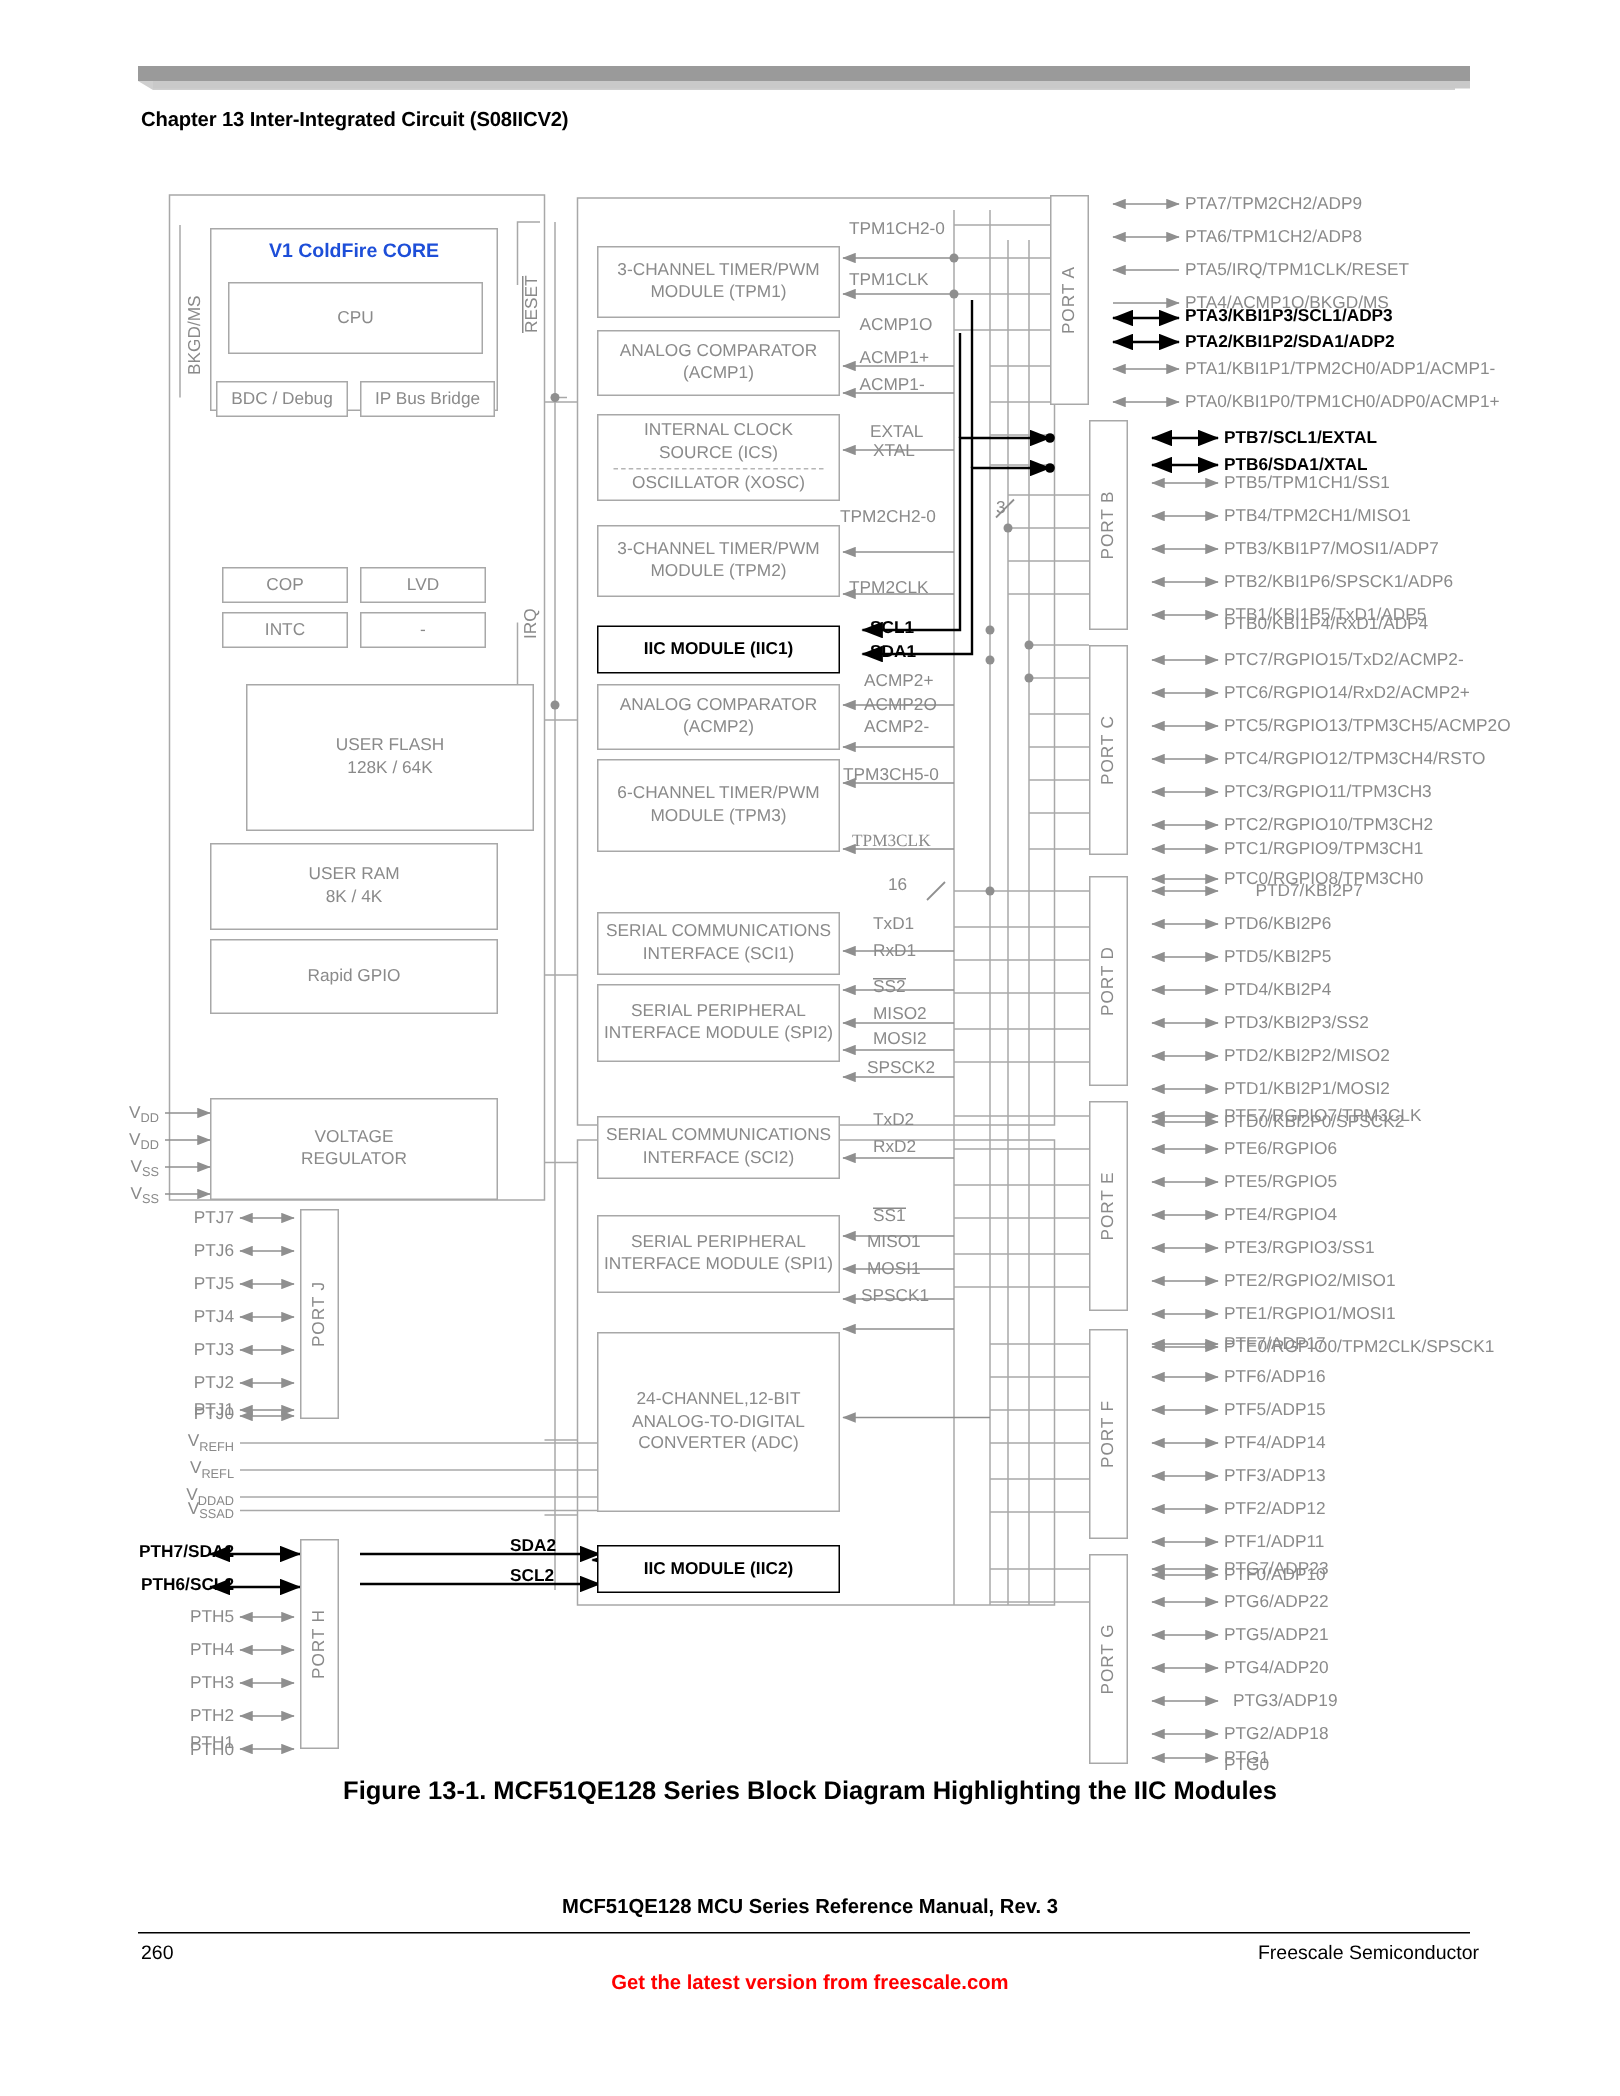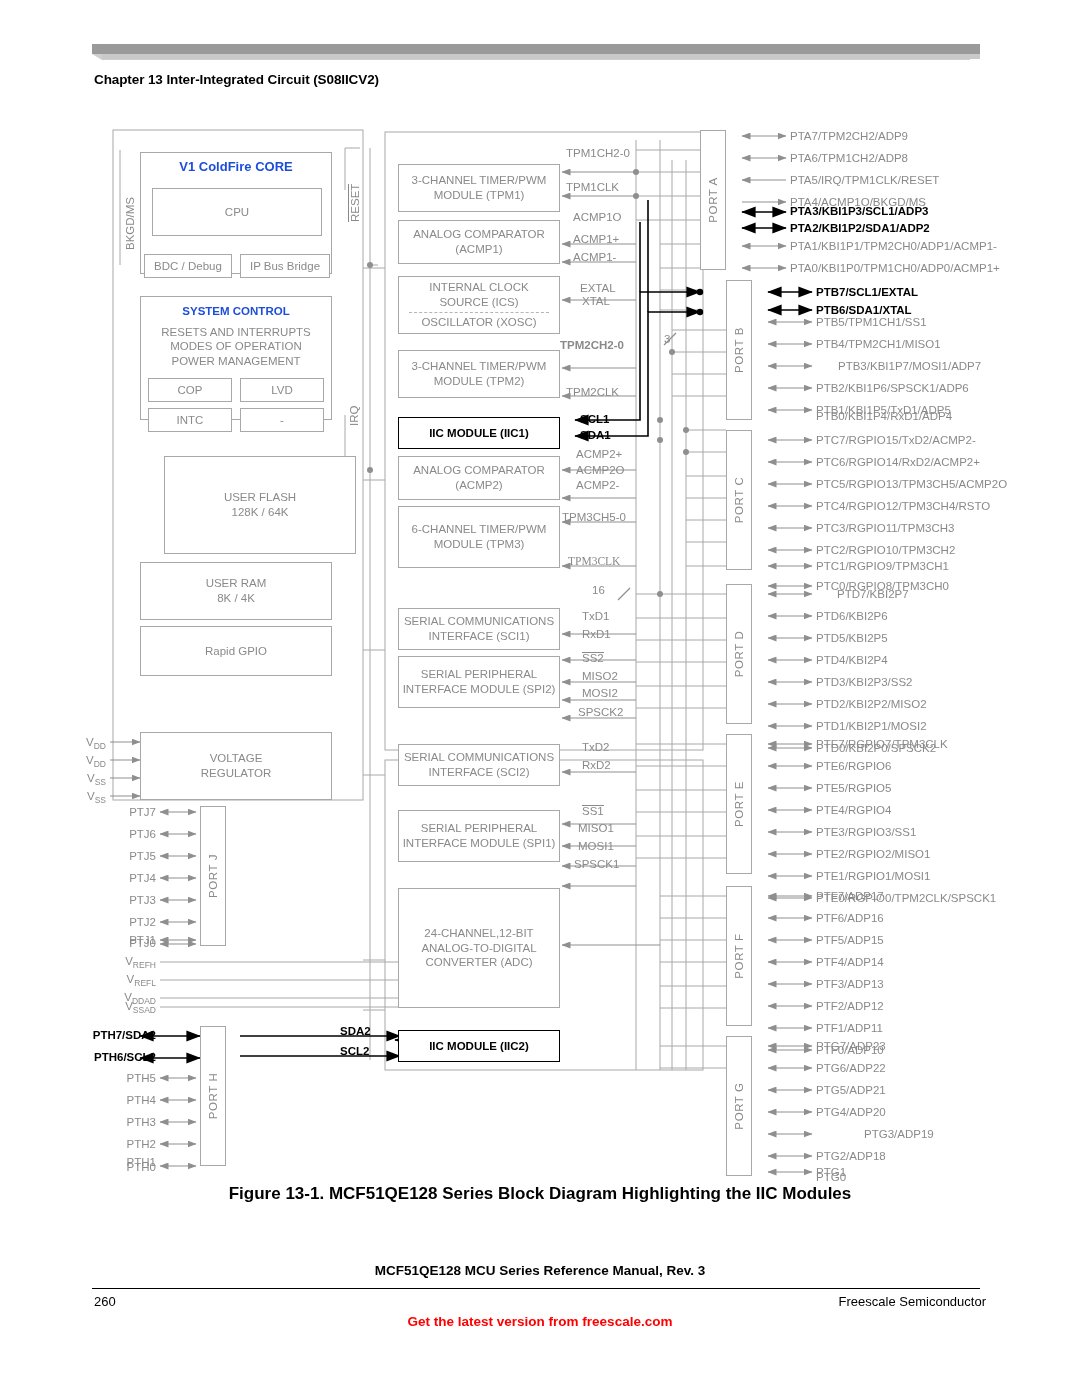--- a/index.html
+++ b/index.html
@@ -230,26 +230,20 @@
     <div>BDC / Debug</div>
   </div>
   <div class="bx" style="left:240px;top:254px;width:90px;height:24px;">
     <div>IP Bus Bridge</div>
   </div>
 
   <div class="rot" style="left:124px;top:250px;">BKGD/MS</div>
   <div class="rot ovl" style="left:348px;top:222px;">RESET</div>
   <div class="rot" style="left:348px;top:426px;">IRQ</div>
 
-  <div class="bx plain" style="left:140px;top:296px;width:192px;height:124px;padding-top:7px;">
-    <div class="ttl">SYSTEM CONTROL</div>
-    <div style="margin-top:6px;">RESETS AND INTERRUPTS</div>
-    <div>MODES OF OPERATION</div>
-    <div>POWER MANAGEMENT</div>
-  </div>
   <div class="bx" style="left:148px;top:378px;width:84px;height:24px;">
     <div>COP</div>
     </div>
   <div class="bx" style="left:240px;top:378px;width:84px;height:24px;">
     <div>LVD</div>
     </div>
   <div class="bx" style="left:148px;top:408px;width:84px;height:24px;">
     <div>INTC</div>
     </div>
   <div class="bx" style="left:240px;top:408px;width:84px;height:24px;">
@@ -325,21 +319,21 @@
     <div>IIC MODULE (IIC2)</div>
     </div>
 
   <div class="sig" style="left:566px;top:148px;">TPM1CH2-0</div>
   <div class="sig" style="left:566px;top:182px;">TPM1CLK</div>
   <div class="sig" style="left:573px;top:212px;">ACMP1O</div>
   <div class="sig" style="left:573px;top:234px;">ACMP1+</div>
   <div class="sig" style="left:573px;top:252px;">ACMP1-</div>
   <div class="sig" style="left:580px;top:283px;">EXTAL</div>
   <div class="sig" style="left:582px;top:296px;">XTAL</div>
-  <div class="sig" style="left:560px;top:340px;font-weight:bold;">TPM2CH2-0</div>
+  <div class="sig" style="left:560px;top:340px;">TPM2CH2-0</div>
   <div class="sig" style="left:566px;top:387px;">TPM2CLK</div>
   <div class="sig b" style="left:580px;top:414px;">SCL1</div>
   <div class="sig b" style="left:580px;top:430px;">SDA1</div>
   <div class="sig" style="left:576px;top:449px;">ACMP2+</div>
   <div class="sig" style="left:576px;top:465px;">ACMP2O</div>
   <div class="sig" style="left:576px;top:480px;">ACMP2-</div>
   <div class="sig" style="left:562px;top:512px;">TPM3CH5-0</div>
   <div class="sig" style="left:568px;top:556px;font-family:Liberation Serif, serif;">TPM3CLK</div>
   <div class="sig" style="left:592px;top:585px;">16</div>
   <div class="sig" style="left:582px;top:611px;">TxD1</div>
@@ -481,21 +475,21 @@
   <div class="pin" style="left:790px;top:197px;">PTA4/ACMP1O/BKGD/MS</div>
   <div class="pin b" style="left:790px;top:206px;">PTA3/KBI1P3/SCL1/ADP3</div>
   <div class="pin b" style="left:790px;top:223px;">PTA2/KBI1P2/SDA1/ADP2</div>
   <div class="pin" style="left:790px;top:241px;">PTA1/KBI1P1/TPM2CH0/ADP1/ACMP1-</div>
   <div class="pin" style="left:790px;top:263px;">PTA0/KBI1P0/TPM1CH0/ADP0/ACMP1+</div>
 
   <div class="pin b" style="left:816px;top:287px;">PTB7/SCL1/EXTAL</div>
   <div class="pin b" style="left:816px;top:305px;">PTB6/SDA1/XTAL</div>
   <div class="pin" style="left:816px;top:317px;">PTB5/TPM1CH1/SS1</div>
   <div class="pin" style="left:816px;top:339px;">PTB4/TPM2CH1/MISO1</div>
-  <div class="pin" style="left:838px;top:361px;">PTB3/KBI1P7/MOSI1/ADP7</div>
+  <div class="pin" style="left:816px;top:361px;">PTB3/KBI1P7/MOSI1/ADP7</div>
   <div class="pin" style="left:816px;top:383px;">PTB2/KBI1P6/SPSCK1/ADP6</div>
   <div class="pin" style="left:816px;top:405px;">PTB1/KBI1P5/TxD1/ADP5</div>
   <div class="pin" style="left:816px;top:411px;">PTB0/KBI1P4/RxD1/ADP4</div>
 
   <div class="pin" style="left:816px;top:435px;">PTC7/RGPIO15/TxD2/ACMP2-</div>
   <div class="pin" style="left:816px;top:457px;">PTC6/RGPIO14/RxD2/ACMP2+</div>
   <div class="pin" style="left:816px;top:479px;">PTC5/RGPIO13/TPM3CH5/ACMP2O</div>
   <div class="pin" style="left:816px;top:501px;">PTC4/RGPIO12/TPM3CH4/RSTO</div>
   <div class="pin" style="left:816px;top:523px;">PTC3/RGPIO11/TPM3CH3</div>
   <div class="pin" style="left:816px;top:545px;">PTC2/RGPIO10/TPM3CH2</div>
@@ -526,21 +520,21 @@
   <div class="pin" style="left:816px;top:957px;">PTF4/ADP14</div>
   <div class="pin" style="left:816px;top:979px;">PTF3/ADP13</div>
   <div class="pin" style="left:816px;top:1001px;">PTF2/ADP12</div>
   <div class="pin" style="left:816px;top:1023px;">PTF1/ADP11</div>
   <div class="pin" style="left:816px;top:1045px;">PTF0/ADP10</div>
 
   <div class="pin" style="left:816px;top:1041px;">PTG7/ADP23</div>
   <div class="pin" style="left:816px;top:1063px;">PTG6/ADP22</div>
   <div class="pin" style="left:816px;top:1085px;">PTG5/ADP21</div>
   <div class="pin" style="left:816px;top:1107px;">PTG4/ADP20</div>
-  <div class="pin" style="left:864px;top:1129px;">PTG3/ADP19</div>
+  <div class="pin" style="left:822px;top:1129px;">PTG3/ADP19</div>
   <div class="pin" style="left:816px;top:1151px;">PTG2/ADP18</div>
   <div class="pin" style="left:816px;top:1167px;">PTG1</div>
   <div class="pin" style="left:816px;top:1172px;">PTG0</div>
 
   <div class="pin r" style="left:96px;top:807px;width:60px;">PTJ7</div>
   <div class="pin r" style="left:96px;top:829px;width:60px;">PTJ6</div>
   <div class="pin r" style="left:96px;top:851px;width:60px;">PTJ5</div>
   <div class="pin r" style="left:96px;top:873px;width:60px;">PTJ4</div>
   <div class="pin r" style="left:96px;top:895px;width:60px;">PTJ3</div>
   <div class="pin r" style="left:96px;top:917px;width:60px;">PTJ2</div>

